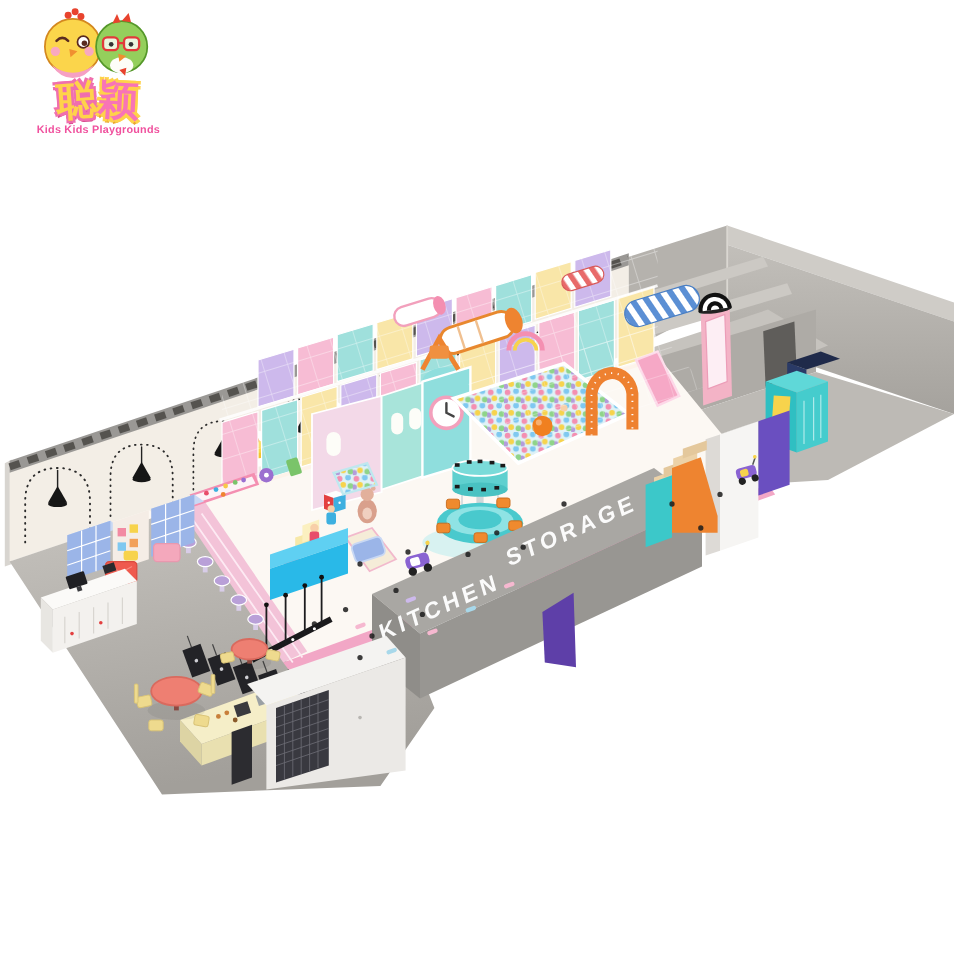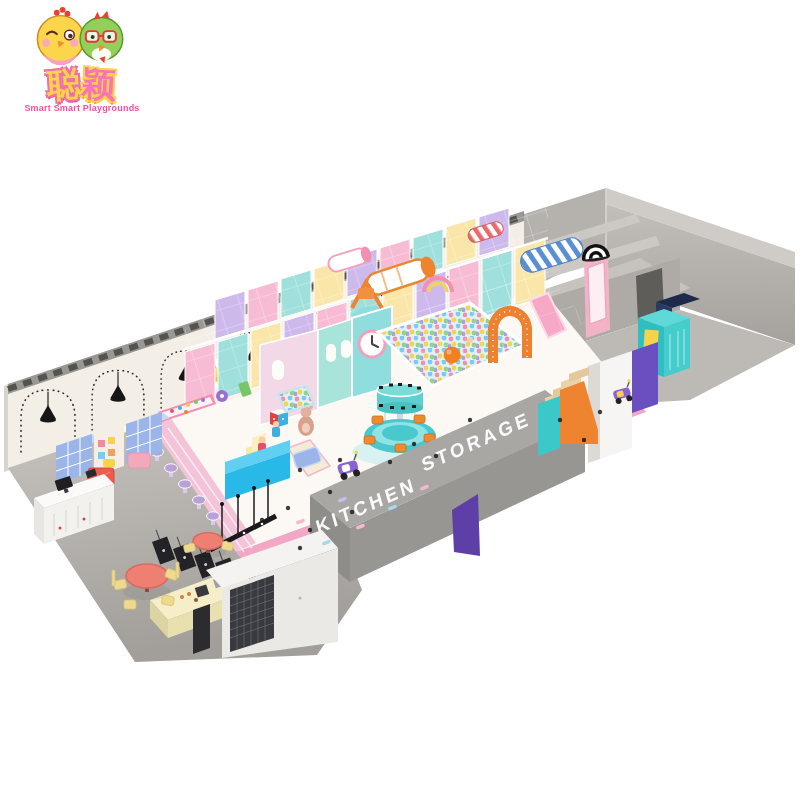--- a/index.html
+++ b/index.html
@@ -45,21 +45,21 @@
         <rect x="56" y="28" width="13" height="11" rx="3.5" fill="#ffffff" fill-opacity="0.8" stroke="#e23a3a" stroke-width="2"></rect>
         <rect x="74" y="28" width="13" height="11" rx="3.5" fill="#ffffff" fill-opacity="0.8" stroke="#e23a3a" stroke-width="2"></rect>
         <line x1="69" y1="33" x2="74" y2="33" stroke="#e23a3a" stroke-width="2"></line>
         <circle cx="63" cy="34" r="2" fill="#333"></circle>
           <circle cx="80" cy="34" r="2" fill="#333"></circle>
         <path d="M69,42 l7,2 l-6,5 z" fill="#f09030"></path>
         <path d="M70,56 l6,-2 l-1,7 z" fill="#e8432e"></path>
       </g>
     </svg>
     <div class="logo-cn"><span class="char1">聪</span><span class="char2">颖</span></div>
-    <div class="logo-en">Smart Smart Playgrounds</div>
+    <div class="logo-en">Kids Kids Playgrounds</div>
   </div>
 
   <svg class="scene" width="800" height="800" viewBox="0 0 800 800">
     <defs>
       <pattern id="balls" width="14" height="12" patternUnits="userSpaceOnUse">
         <rect width="14" height="12" fill="#dff2f7"></rect>
         <circle cx="3" cy="3" r="2.4" fill="#f48fb1"></circle>
           <circle cx="10" cy="2" r="2.4" fill="#7fc8f0"></circle>
         <circle cx="6" cy="8" r="2.4" fill="#f7d34c"></circle>
           <circle cx="12" cy="9" r="2.4" fill="#8fd48a"></circle>

